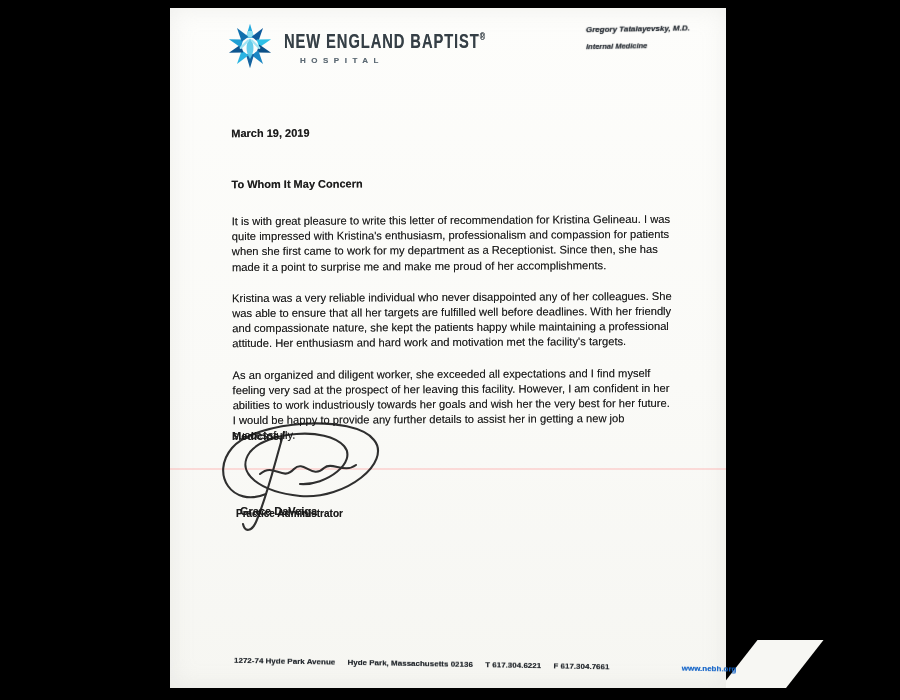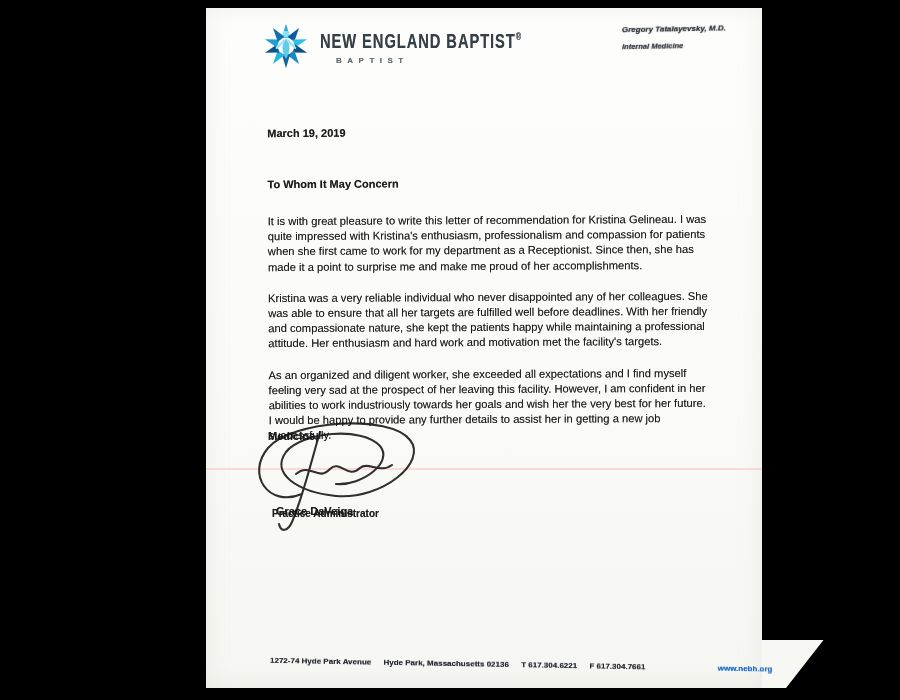--- a/index.html
+++ b/index.html
@@ -18,21 +18,20 @@
     background: #000;
   }
   .page {
     position: absolute;
     left: 170px;
     top: 8px;
     width: 556px;
     height: 680px;
     background: linear-gradient(180deg, #fdfdfb 0%, #fafaf7 55%, #f6f6f2 100%);
     box-shadow: inset 0 0 25px rgba(180,180,170,0.18);
-    margin-left: 36px;
   }
   .page-flare {
     position: absolute;
     left: 720px;
     top: 640px;
     width: 66px;
     height: 48px;
     background: #f7f7f3;
     transform: skewX(-38deg);
     transform-origin: bottom left;
@@ -221,21 +220,21 @@
             <path transform="rotate(252)" d="M0,-24 L4.5,-9 L-4.5,-9 Z" fill="#0d558f"></path>
             <path transform="rotate(288)" d="M0,-24 L4.5,-9 L-4.5,-9 Z" fill="#1f9fd4"></path>
             <path transform="rotate(324)" d="M0,-24 L4.5,-9 L-4.5,-9 Z" fill="#1170ae"></path>
           </g>
           <circle cx="0" cy="-13" r="3.4" fill="#8edff2"></circle>
           <path d="M0,-8 C5,-3 5,7 0,14 C-5,7 -5,-3 0,-8 Z" fill="#5cc9e8" opacity="0.95"></path>
           <path d="M-2,-6 L-10,2 M2,-6 L10,2" stroke="#9fe4f4" stroke-width="2.4" stroke-linecap="round" fill="none"></path>
         </g>
       </svg>
       <div class="logo-wordmark"><span>NEW ENGLAND BAPTIST</span><span class="logo-reg">®</span></div>
-      <div class="logo-sub">BAPTIST</div>
+      <div class="logo-sub">HOSPITAL</div>
     </div>
 
     <div class="physician-block">
       <div class="physician-name">Gregory Tatalayevsky, M.D.</div>
       <div class="physician-specialty">Internal Medicine</div>
     </div>
 
     <div class="letter">
       <div class="date-line">March 19, 2019</div>
       <div class="salutation">To Whom It May Concern</div>

